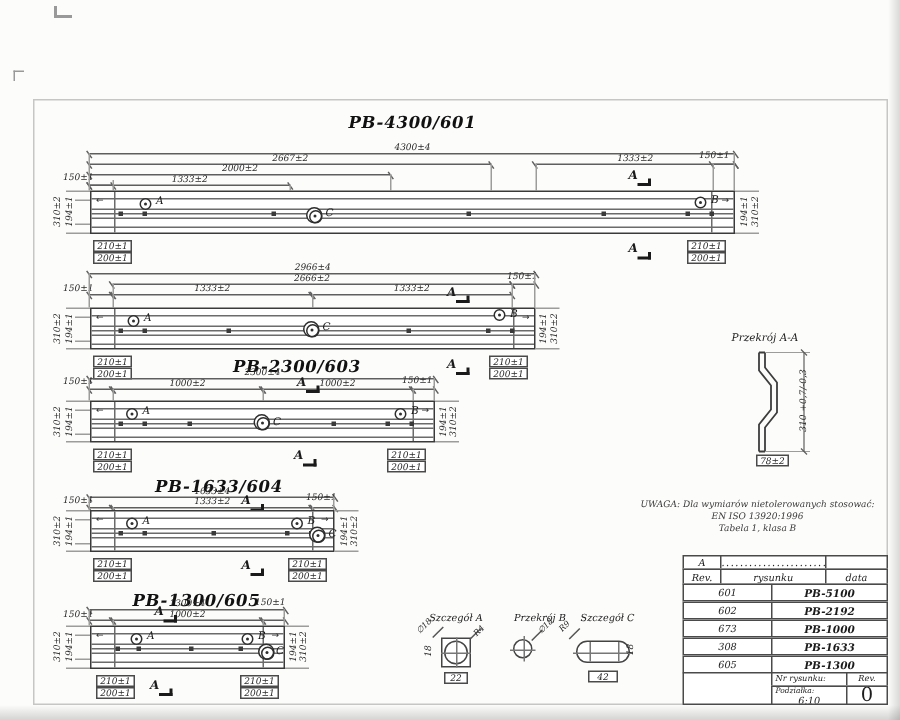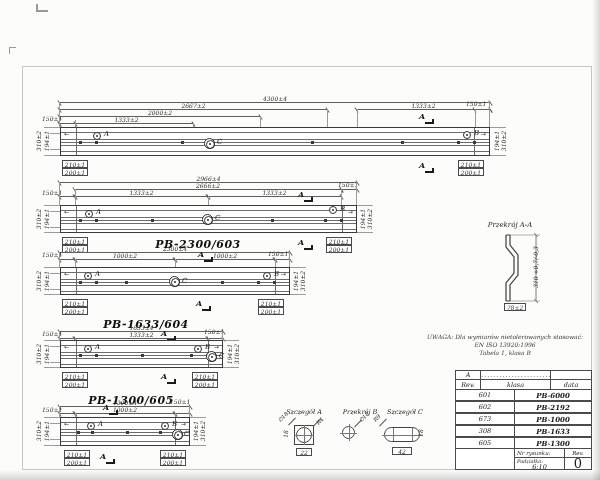--- a/index.html
+++ b/index.html
@@ -43,20 +43,21 @@
 .fm{position:absolute;border-color:#999;border-style:solid;border-width:0}
 </style>
 </head>
 <body>
 
 <div id="page">
   <div class="frame"></div>
   <div class="fm" style="left:36px;top:4px;width:10px;height:6px;border-left-width:2px;border-bottom-width:2px"></div>
   <div class="fm" style="left:9px;top:47px;width:6px;height:6px;border-left-width:1px;border-top-width:1px"></div>
 
+  <div class="btitle" style="left:180px;top:75px;width:190px">PB-4300/601</div>
   <div class="dim" style="left:60px;top:102px;width:430px">
       <span class="dl">4300±4</span>
     </div>
   <div class="dim" style="left:60px;top:109px;width:267px">
       <span class="dl">2667±2</span>
     </div>
   <div class="dim" style="left:357px;top:109px;width:133px">
       <span class="dl">1333±2</span>
     </div>
   <div class="dim" style="left:475px;top:109px;width:15px"></div>
@@ -393,25 +394,25 @@
     </div>
   <div class="diag" style="left:378px;top:422px"></div>
   <div class="rot45" style="left:373px;top:415px">R9</div>
   <div class="rot" style="left:401px;top:430px">18</div>
   <div class="bx" style="left:392px;top:447px;width:20px">42</div>
 
   <div class="tc" style="left:455px;top:370px;width:26px;height:10px;line-height:9px">A</div>
   <div class="tc" style="left:480px;top:370px;width:71px;height:10px;line-height:9px;letter-spacing:1px">..........................</div>
   <div class="tc" style="left:550px;top:370px;width:42px;height:10px;line-height:9px"></div>
   <div class="tc" style="left:455px;top:379px;width:26px;height:11px;line-height:10px">Rev.</div>
-  <div class="tc" style="left:480px;top:379px;width:71px;height:11px;line-height:10px">klasa</div>
+  <div class="tc" style="left:480px;top:379px;width:71px;height:11px;line-height:10px">rysunku</div>
   <div class="tc" style="left:550px;top:379px;width:42px;height:11px;line-height:10px">data</div>
 
   <div class="tc" style="left:455px;top:389px;width:60px;height:12px;line-height:11px">601</div>
-  <div class="tc" style="left:514px;top:389px;width:78px;height:12px;line-height:11px;font-weight:bold;font-size:7px">PB-6000</div>
+  <div class="tc" style="left:514px;top:389px;width:78px;height:12px;line-height:11px;font-weight:bold;font-size:7px">PB-5100</div>
   <div class="tc" style="left:455px;top:401px;width:60px;height:12px;line-height:11px">602</div>
   <div class="tc" style="left:514px;top:401px;width:78px;height:12px;line-height:11px;font-weight:bold;font-size:7px">PB-2192</div>
   <div class="tc" style="left:455px;top:413px;width:60px;height:12px;line-height:11px">673</div>
   <div class="tc" style="left:514px;top:413px;width:78px;height:12px;line-height:11px;font-weight:bold;font-size:7px">PB-1000</div>
   <div class="tc" style="left:455px;top:425px;width:60px;height:12px;line-height:11px">308</div>
   <div class="tc" style="left:514px;top:425px;width:78px;height:12px;line-height:11px;font-weight:bold;font-size:7px">PB-1633</div>
   <div class="tc" style="left:455px;top:437px;width:60px;height:12px;line-height:11px">605</div>
   <div class="tc" style="left:514px;top:437px;width:78px;height:12px;line-height:11px;font-weight:bold;font-size:7px">PB-1300</div>
 
   <div class="tc" style="left:455px;top:448px;width:60px;height:22px"></div>

